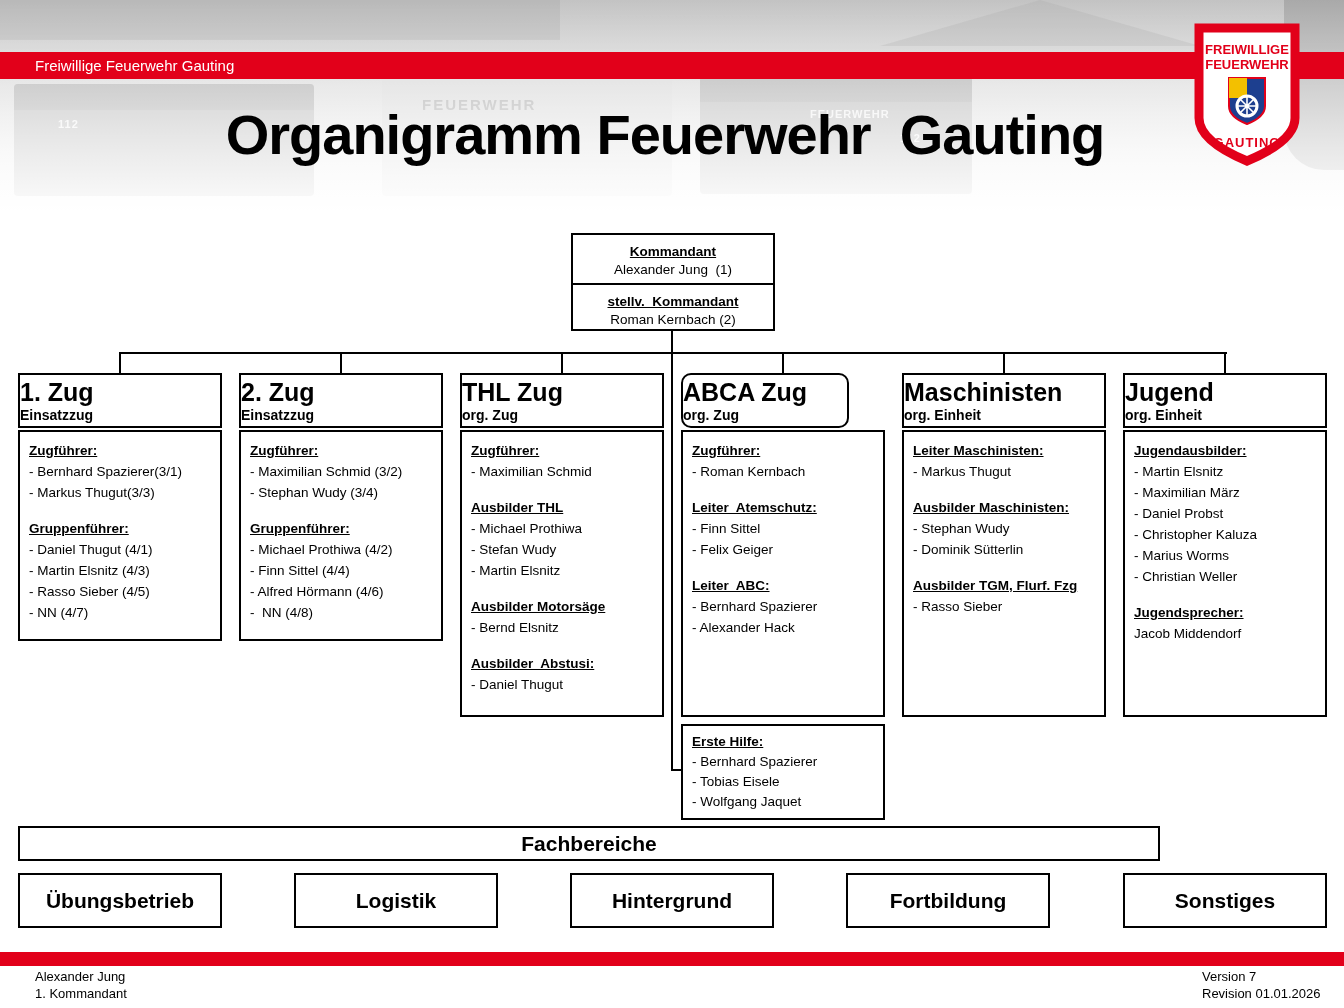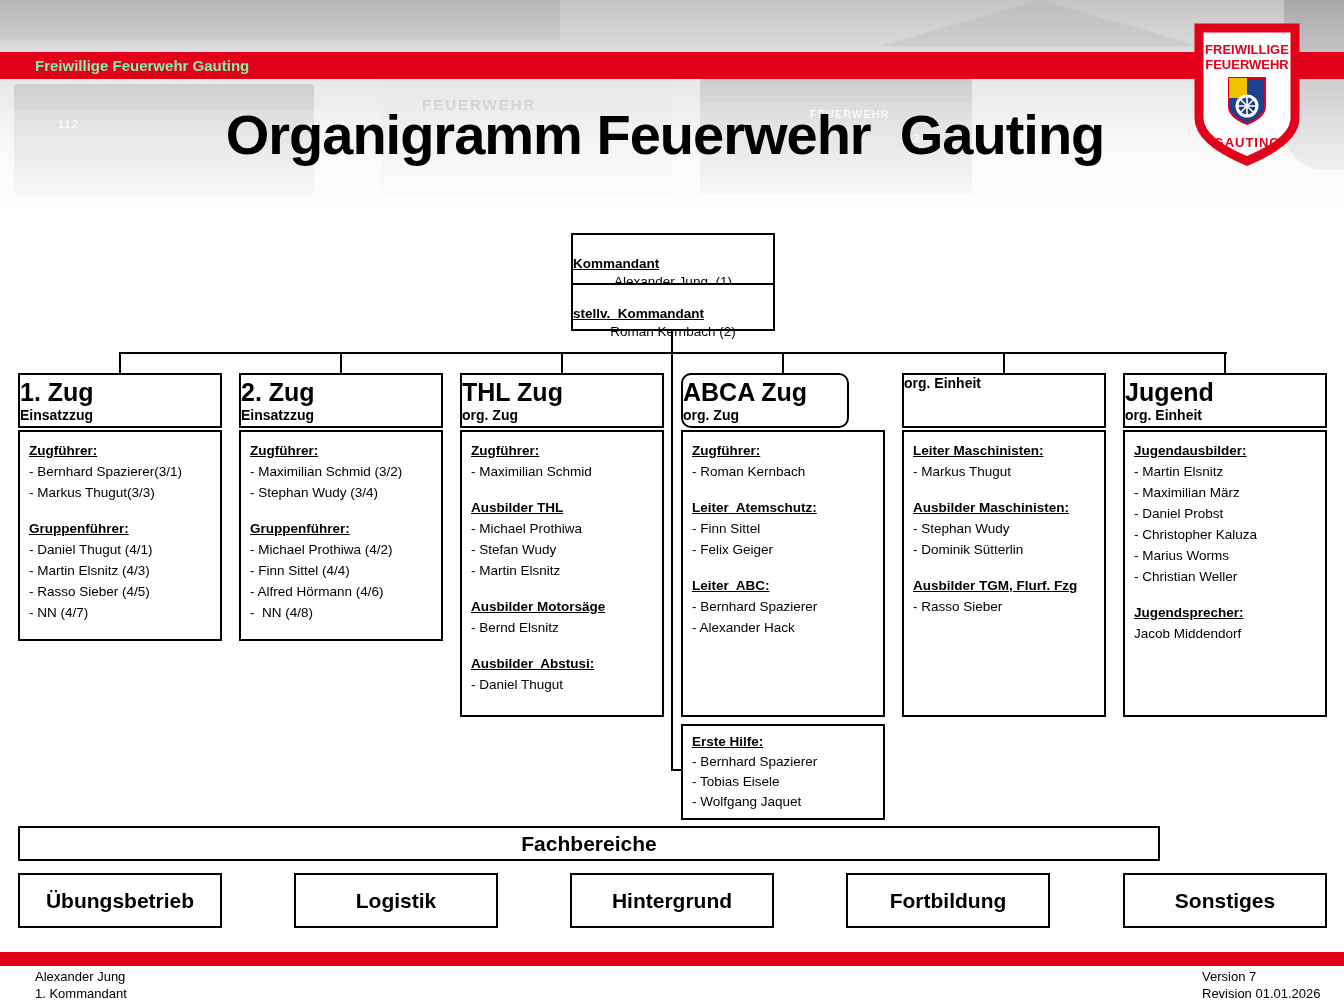--- a/index.html
+++ b/index.html
@@ -19,39 +19,39 @@
   .ph-truck.light{ background:#d9d9d9; }
   .ph-cab{ position:absolute; left:0; top:0; width:100%; height:26px; background:#8d8d8d; opacity:.7; border-radius:4px 4px 0 0; }
   .ph-label{ position:absolute; color:#fff; font-weight:bold; font-size:11px; letter-spacing:1px; }
   .ph-label.dark{ color:#8a8a8a; font-size:15px; letter-spacing:2px; }
   .ph-fade{ position:absolute; left:0; top:0; width:100%; height:100%;
             background:linear-gradient(180deg,rgba(255,255,255,0) 0%,rgba(255,255,255,.45) 50%,rgba(255,255,255,.92) 100%); }
 
   
   .red-bar{ position:absolute; left:0; top:52px; width:1344px; height:27px; background:var(--red);
             display:flex; align-items:center; z-index:3; }
-  .banner-text{ color:#86efac; font-weight:bold; font-size:15px; padding-left:35px; }
+  .banner-text{ color:#ffffff; font-weight:normal; font-size:15px; padding-left:35px; }
 
   
   .page-title{ position:absolute; left:0; top:102px; width:1330px; text-align:center; z-index:3;
                font-size:56px; font-weight:bold; letter-spacing:-1px; white-space:pre; }
 
   
   .logo{ position:absolute; top:22px; right:40px; width:114px; height:146px; z-index:4; }
   .logo-txt{ fill:var(--red); font-weight:bold; font-size:13px; text-anchor:middle;
              font-family:"Liberation Sans", sans-serif; }
   .logo-arc{ font-size:13px; letter-spacing:1px; }
 
   
   .box-border{ position:absolute; background:#fff; border:2px solid #000; box-sizing:border-box; }
   .line{ position:absolute; background:#000; }
 
   
-  .cmd-title{ font-weight:bold; text-decoration:underline; font-size:13.5px; text-align:left;
-              margin-top:21px; white-space:pre; }
+  .cmd-title{ font-weight:bold; text-decoration:underline; font-size:13.5px; text-align:center;
+              margin-top:9px; white-space:pre; }
   .cmd-name{ font-size:13.5px; text-align:center; margin-top:3px; white-space:pre; }
 
   
   .col-head{ text-align:left; }
   .col-title{ font-size:25px; font-weight:bold; margin-top:3px; }
   .col-subtitle{ font-size:14px; font-weight:bold; }
   .col-body{ padding:8px 9px; }
   .sec{ margin-top:15px; }
   .sec:first-child{ margin-top:0; }
   .sec-heading{ font-weight:bold; text-decoration:underline; font-size:13.5px; line-height:21px; white-space:pre-wrap; }
@@ -208,20 +208,21 @@
           <div class="sec-item">- Felix Geiger</div>
         </div>
         <div class="sec">
           <div class="sec-heading">Leiter  ABC:</div>
           <div class="sec-item">- Bernhard Spazierer</div>
           <div class="sec-item">- Alexander Hack</div>
         </div>
       </div>
       <div class="line" style="left: 1003px; top: 352px; width: 2px; height: 21px;"></div>
       <div class="box-border col-head" style="left: 902px; top: 373px; width: 204px; height: 55px;">
+        <div class="col-title">Maschinisten</div>
         <div class="col-subtitle">org. Einheit</div>
       </div>
       <div class="box-border col-body" style="left: 902px; top: 430px; width: 204px; height: 287px;">
         <div class="sec">
           <div class="sec-heading">Leiter Maschinisten:</div>
           <div class="sec-item">- Markus Thugut</div>
         </div>
         <div class="sec">
           <div class="sec-heading">Ausbilder Maschinisten:</div>
           <div class="sec-item">- Stephan Wudy</div>

